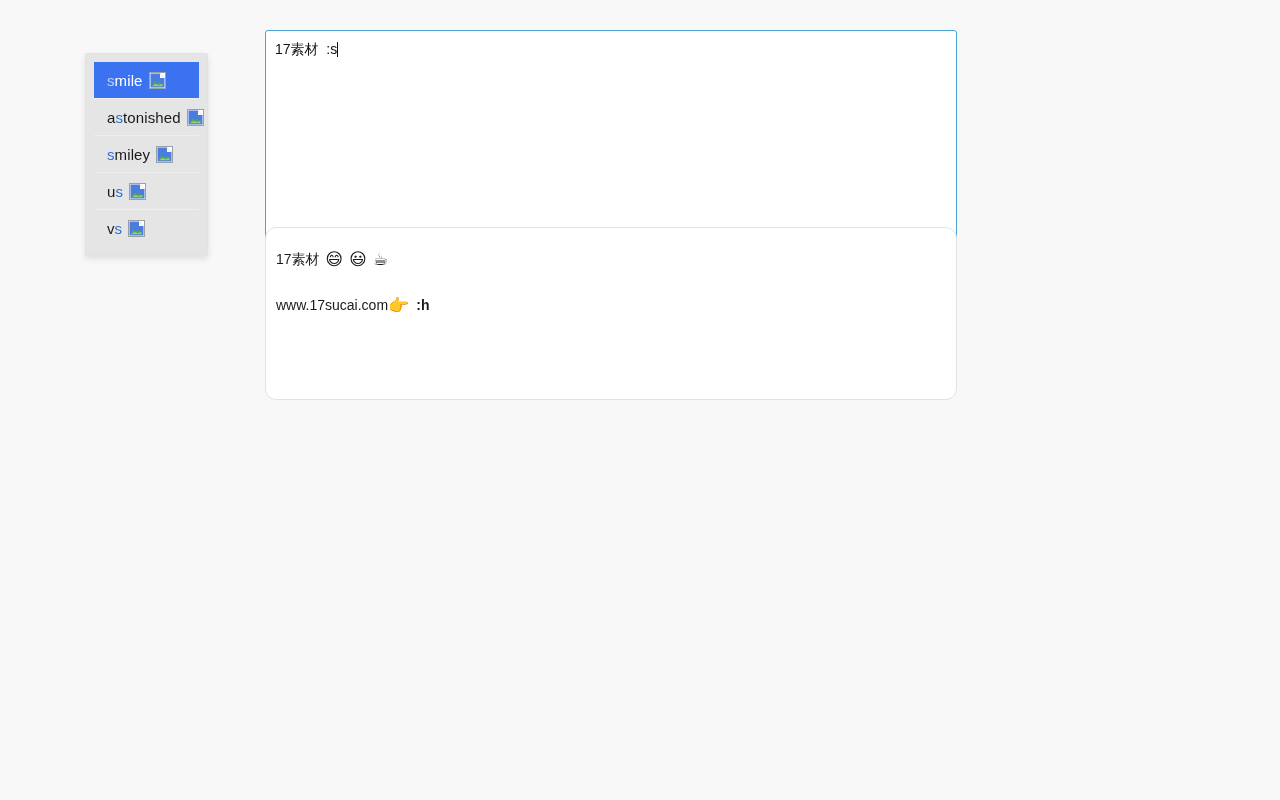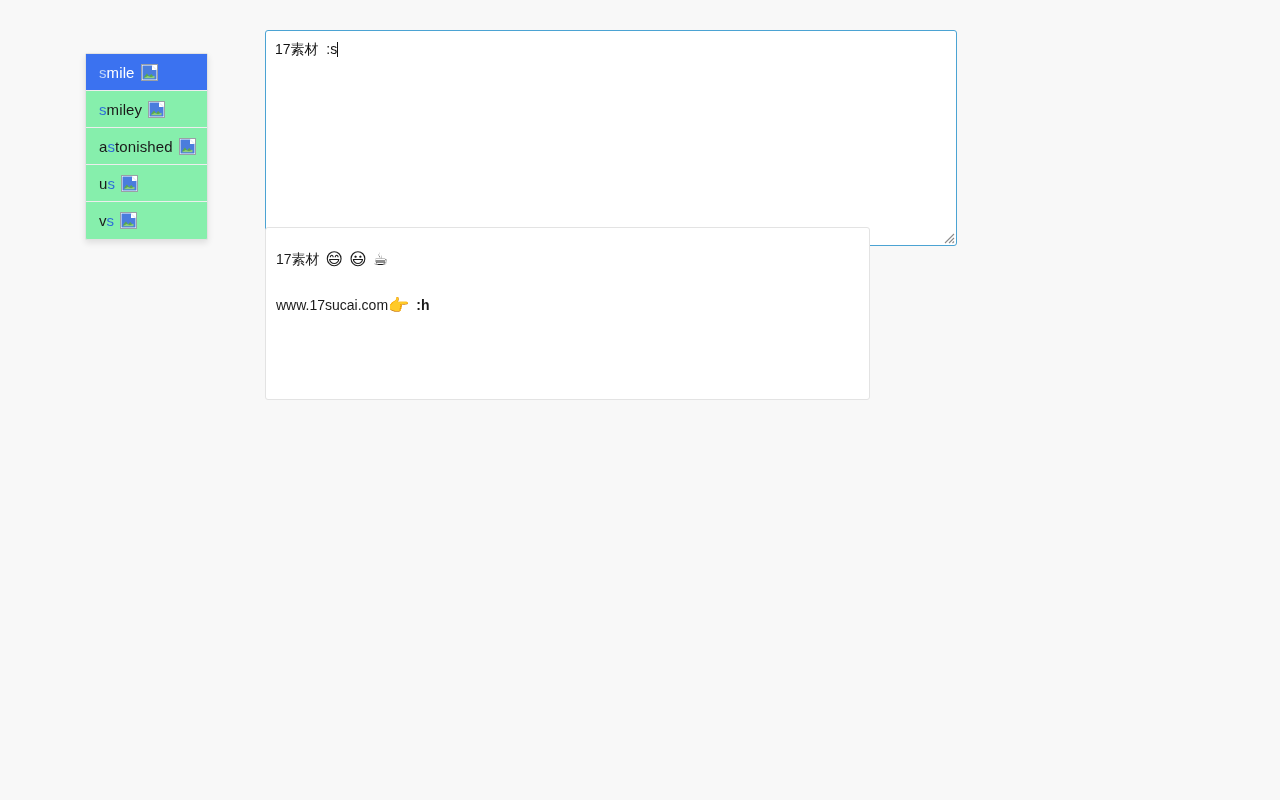--- a/index.html
+++ b/index.html
@@ -19,25 +19,25 @@
     width: 1280px;
     height: 800px;
   }
 
   
   .autocomplete-dropdown {
     position: absolute;
     left: 85px;
     top: 53px;
     width: 123px;
-    background: #86efac;
+    background: #e5e5e5;
     border: 1px solid #e2e2e2;
     border-radius: 2px;
     box-shadow: 0 3px 6px rgba(0,0,0,0.10);
-    padding: 0;
+    padding: 8px;
     margin: 0;
     list-style: none;
     z-index: 20;
   }
 
   .ac-item {
     display: flex;
     align-items: center;
     height: 37px;
     padding: 0 8px 0 13px;
@@ -125,25 +125,25 @@
     width: 14px;
     height: 14px;
     pointer-events: none;
   }
 
   
   .preview-panel {
     position: absolute;
     left: 265px;
     top: 227px;
-    width: 605px;
+    width: 692px;
     height: 173px;
     background: #ffffff;
     border: 1px solid #e3e3e3;
-    border-radius: 3px;
+    border-radius: 11px;
     padding: 22px 0 0 10px;
   }
   .preview-line {
     font-size: 14px;
     color: #1a1a1a;
     line-height: 1.4;
     margin: 0 0 26px 0;
     display: flex;
     align-items: center;
   }
@@ -173,34 +173,34 @@
           <rect x="0.5" y="0.5" width="16" height="16" fill="#ffffff" stroke="#9aa0a6"></rect>
           <path d="M1.5 1.5h9.5l4.5 4.5v9.5h-14z" fill="#4a7ddd"></path>
           <path d="M11 1.5l4.5 4.5H11z" fill="#ffffff"></path>
           <path d="M2.6 13.6l3.3-4 2.3 2.6 2-2.3 3.3 3.7z" fill="#5aa84f"></path>
           <path d="M2.6 14.3l4.2-2.2 3.2 1.2 3.5-1.6v2.6H2.6z" fill="#8fd07e"></path>
         </svg>
       </span>
     </li>
 
     <li class="ac-item">
+      <span class="ac-label"><span>a</span><span class="ac-match">s</span><span>tonished</span></span>
+      <span class="broken-img">
+        <svg width="17" height="17" viewBox="0 0 17 17">
+          <rect x="0.5" y="0.5" width="16" height="16" fill="#ffffff" stroke="#9aa0a6"></rect>
+          <path d="M1.5 1.5h9.5l4.5 4.5v9.5h-14z" fill="#4a7ddd"></path>
+          <path d="M11 1.5l4.5 4.5H11z" fill="#ffffff"></path>
+          <path d="M2.6 13.6l3.3-4 2.3 2.6 2-2.3 3.3 3.7z" fill="#5aa84f"></path>
+          <path d="M2.6 14.3l4.2-2.2 3.2 1.2 3.5-1.6v2.6H2.6z" fill="#8fd07e"></path>
+        </svg>
+      </span>
+    </li>
+
+    <li class="ac-item">
       <span class="ac-label"><span></span><span class="ac-match">s</span><span>miley</span></span>
-      <span class="broken-img">
-        <svg width="17" height="17" viewBox="0 0 17 17">
-          <rect x="0.5" y="0.5" width="16" height="16" fill="#ffffff" stroke="#9aa0a6"></rect>
-          <path d="M1.5 1.5h9.5l4.5 4.5v9.5h-14z" fill="#4a7ddd"></path>
-          <path d="M11 1.5l4.5 4.5H11z" fill="#ffffff"></path>
-          <path d="M2.6 13.6l3.3-4 2.3 2.6 2-2.3 3.3 3.7z" fill="#5aa84f"></path>
-          <path d="M2.6 14.3l4.2-2.2 3.2 1.2 3.5-1.6v2.6H2.6z" fill="#8fd07e"></path>
-        </svg>
-      </span>
-    </li>
-
-    <li class="ac-item">
-      <span class="ac-label"><span>a</span><span class="ac-match">s</span><span>tonished</span></span>
       <span class="broken-img">
         <svg width="17" height="17" viewBox="0 0 17 17">
           <rect x="0.5" y="0.5" width="16" height="16" fill="#ffffff" stroke="#9aa0a6"></rect>
           <path d="M1.5 1.5h9.5l4.5 4.5v9.5h-14z" fill="#4a7ddd"></path>
           <path d="M11 1.5l4.5 4.5H11z" fill="#ffffff"></path>
           <path d="M2.6 13.6l3.3-4 2.3 2.6 2-2.3 3.3 3.7z" fill="#5aa84f"></path>
           <path d="M2.6 14.3l4.2-2.2 3.2 1.2 3.5-1.6v2.6H2.6z" fill="#8fd07e"></path>
         </svg>
       </span>
     </li>

